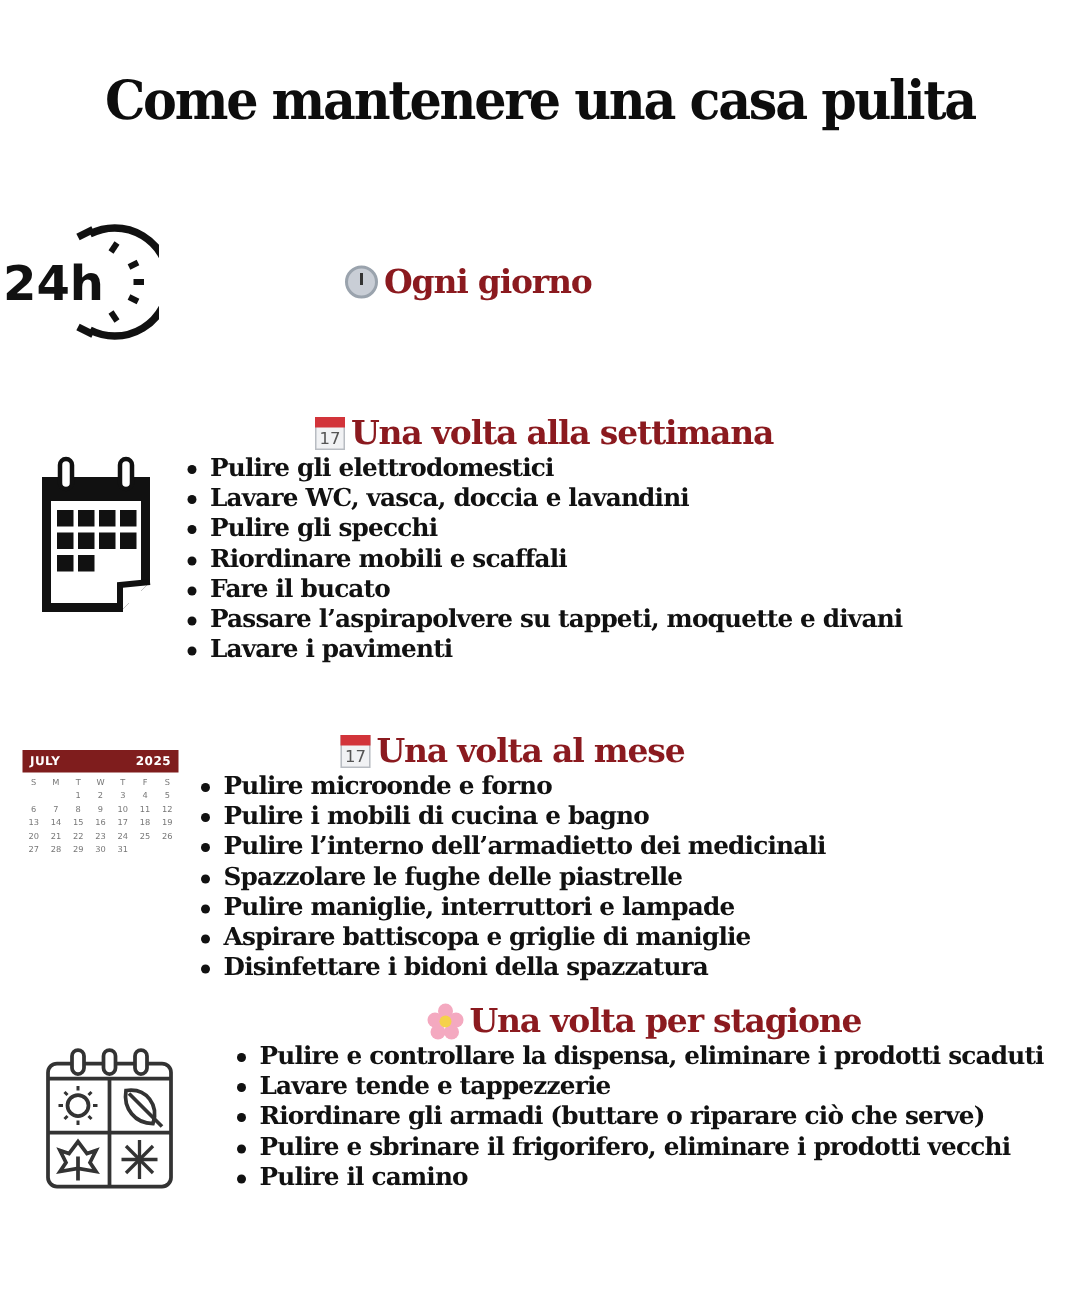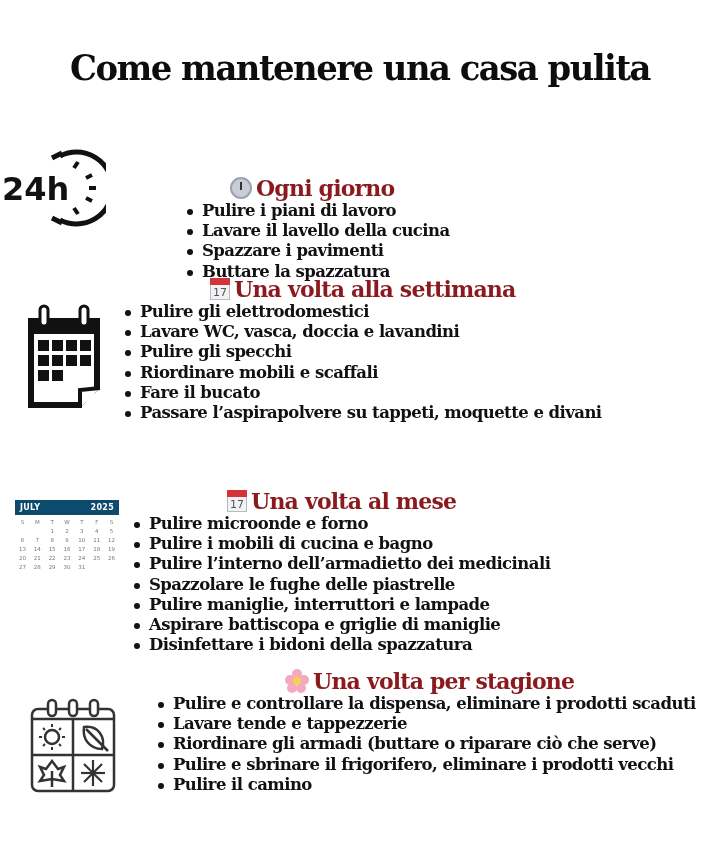--- a/index.html
+++ b/index.html
@@ -22,21 +22,21 @@
     .clock-emoji { width: 22px; height: 22px; border-radius: 50%; background: #c9ced6;
       border: 2px solid #9aa3ad; box-sizing: border-box; position: relative; }
     .clock-emoji::after { content: ""; position: absolute; left: 8px; top: 3px; width: 2px; height: 8px; background: #333; }
     .cal-emoji { width: 20px; height: 22px; background: #f1f2f4; border: 1px solid #b8bcc2; box-sizing: border-box;
       position: relative; font-family: "DejaVu Sans", sans-serif; font-size: 11px; color: #555;
       text-align: center; line-height: 28px; font-weight: normal; letter-spacing: 0; }
     .cal-emoji::before { content: ""; position: absolute; left: -1px; top: -1px; width: 20px; height: 7px; background: #d2343a; }
     .flower-emoji { width: 24px; height: 24px; position: relative; }
     .flower-emoji span { position: absolute; width: 10px; height: 10px; border-radius: 50%; background: #f4a9c0; }
     .month-cal { width: 104px; font-family: "DejaVu Sans", sans-serif; }
-    .month-cal .bar { background: #0c4a6e; color: #fff; font-size: 8px; font-weight: bold; display: flex;
+    .month-cal .bar { background: #7f1d1d; color: #fff; font-size: 8px; font-weight: bold; display: flex;
       justify-content: space-between; padding: 3px 5px; letter-spacing: 0.3px; }
     .month-cal .grid { display: grid; grid-template-columns: repeat(7, 1fr); font-size: 5.5px; color: #777;
       text-align: center; row-gap: 3px; margin-top: 4px; }
   </style>
 </head>
 <body>
 
 <div class="title">Come mantenere una casa pulita</div>
 
 <div class="icon" style="left:0; top:148px; width:106px; height:80px;">
@@ -51,26 +51,20 @@
       <line x1="78" y1="66" x2="74" y2="60"></line>
     </g>
     <text x="2" y="52" font-family="DejaVu Sans, sans-serif" font-weight="bold" font-size="32" fill="#111">24h</text>
   </svg>
 </div>
 <div class="section" style="left:184px; top:143px;margin-top:32px;">
   <div class="heading" style="margin-left:46px;">
     <span class="hicon clock-emoji"></span>
     <span>Ogni giorno</span>
   </div>
-  <ul>
-    <li>Pulire i piani di lavoro</li>
-    <li>Lavare il lavello della cucina</li>
-    <li>Spazzare i pavimenti</li>
-    <li>Buttare la spazzatura</li>
-  </ul>
 </div>
 
 <div class="icon" style="left:24px; top:304px; width:80px; height:108px;">
   <svg width="80" height="108" viewBox="0 0 80 108">
     <path d="M4 14 H76 V84 L56 104 H4 Z" fill="#111"></path>
     <rect x="10" y="30" width="60" height="68" fill="#fff"></rect>
     <path d="M56 104 L56 86 L76 84" fill="#fff" stroke="#111" stroke-width="4"></path>
     <rect x="16" y="2" width="8" height="20" rx="4" fill="#fff" stroke="#111" stroke-width="3"></rect>
     <rect x="56" y="2" width="8" height="20" rx="4" fill="#fff" stroke="#111" stroke-width="3"></rect>
     <g fill="#111">
@@ -92,20 +86,21 @@
     <span class="hicon cal-emoji">17</span>
     <span>Una volta alla settimana</span>
   </div>
   <ul>
     <li>Pulire gli elettrodomestici</li>
     <li>Lavare WC, vasca, doccia e lavandini</li>
     <li>Pulire gli specchi</li>
     <li>Riordinare mobili e scaffali</li>
     <li>Fare il bucato</li>
     <li>Passare l’aspirapolvere su tappeti, moquette e divani</li>
+    <li>Lavare i pavimenti</li>
   </ul>
 </div>
 
 <div class="icon month-cal" style="left:15px; top:500px;">
   <div class="bar">
     <span>JULY</span>
     <span>2025</span>
   </div>
   <div class="grid" id="mc-grid">
       <span>S</span>

